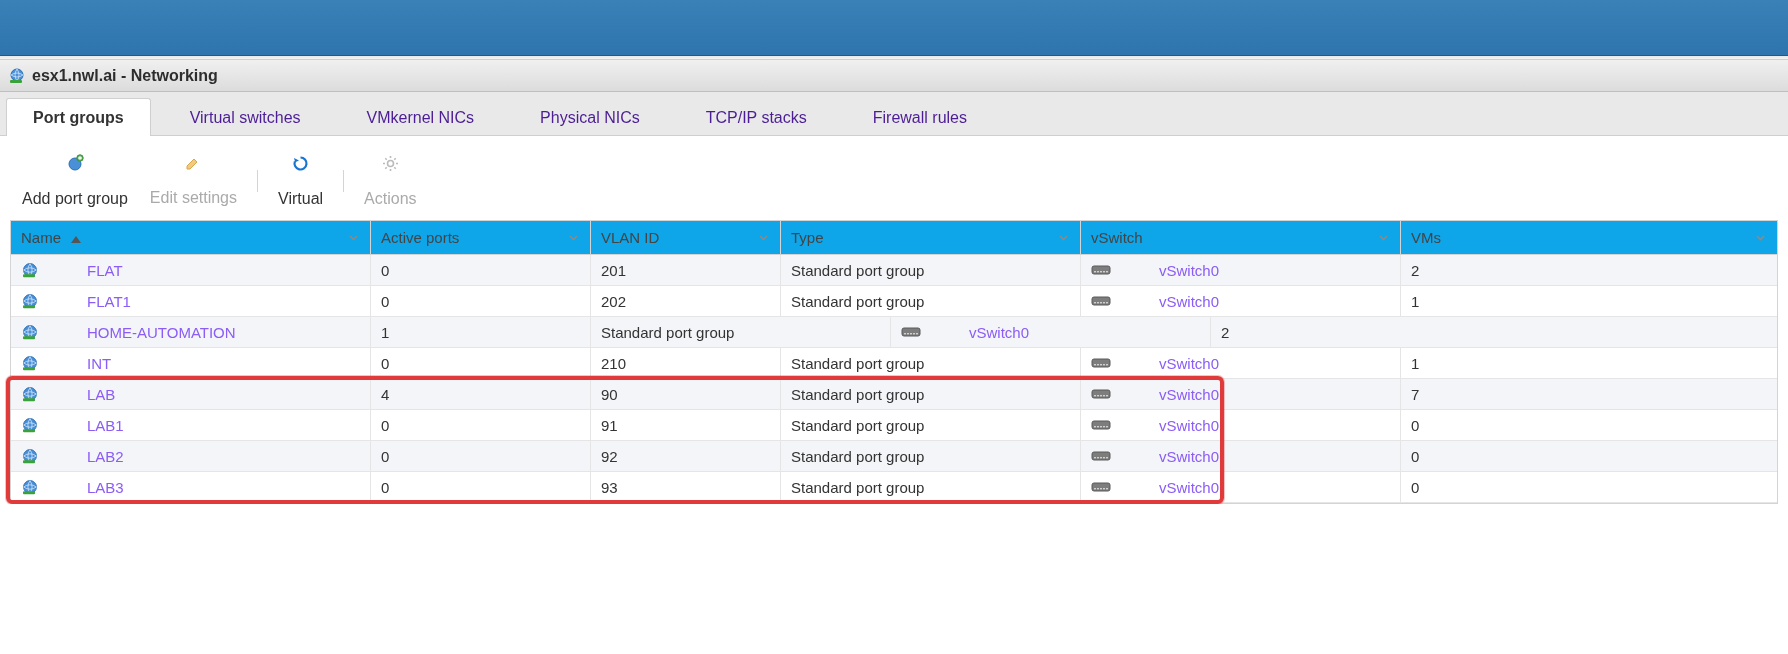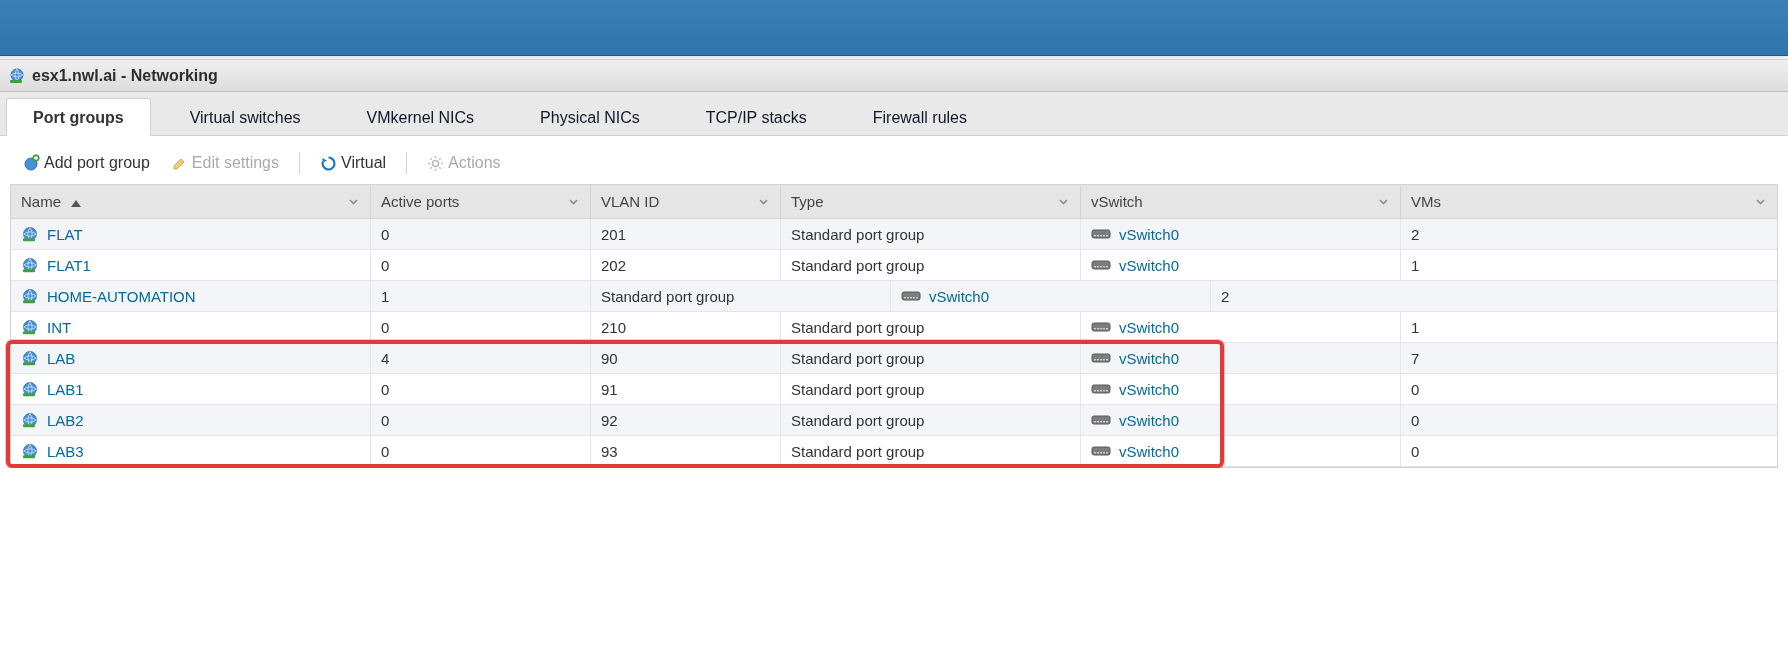--- a/index.html
+++ b/index.html
@@ -40,21 +40,21 @@
     display: flex;
     align-items: flex-end;
     height: 44px;
     padding: 0 6px;
     background: #e9e9e9;
     border-bottom: 1px solid #cfcfcf;
     gap: 12px;
   }
   .tab {
     padding: 10px 26px 9px 26px;
-    color: #0f172a;
+    color: #4c1d95;
     font-size: 16px;
     cursor: pointer;
     border: 1px solid transparent;
     border-bottom: none;
     position: relative;
     top: 1px;
     border-radius: 3px 3px 0 0;
   }
   .tab.active {
     background: #fff;
@@ -67,41 +67,42 @@
   }
   .toolbar {
     display: flex;
     align-items: center;
     gap: 6px;
     padding: 6px 4px 10px 4px;
   }
   .tb-btn {
     display: inline-flex;
     align-items: center;
-    gap: 4px;
+    gap: 18px;
     padding: 2px 8px;
     font-size: 16px;
     color: #333;
     cursor: pointer;
     border-radius: 2px;
+    flex-direction: column;
   }
   .tb-btn.disabled { color: #aaa; cursor: default; }
   .tb-sep {
     width: 1px;
     height: 22px;
     background: #d4d4d4;
     margin: 0 6px;
   }
   .tb-btn .icon { display:inline-flex; }
   .grid-wrap {
     border: 1px solid #d4d4d4;
   }
   .grid-head {
     display: flex;
-    background: #e5e5e5;
+    background: #0ea5e9;
     border-bottom: 1px solid #d4d4d4;
   }
   .gh-cell {
     display: flex;
     align-items: center;
     justify-content: space-between;
     padding: 8px 10px;
     border-right: 1px solid #d4d4d4;
     color: #444;
     font-size: 15px;
@@ -133,21 +134,21 @@
   .gd-cell {
     display: flex;
     align-items: center;
     padding: 6px 10px;
     border-right: 1px solid #e5e5e5;
     font-size: 15px;
     color: #333;
     min-width: 0;
   }
   .gd-cell:last-child { border-right: none; }
-  .link { color: #0369a1; cursor: pointer; }
+  .link { color: #8b5cf6; cursor: pointer; margin-left: 40px; }
   .pg-icon, .vs-icon { display:inline-flex; margin-right: 8px; flex-shrink:0; }
   .col-name    { flex: 0 0 360px; }
   .col-active  { flex: 0 0 220px; gap: 47px; }
   .col-vlan    { flex: 0 0 190px; }
   .col-type    { flex: 0 0 300px; }
   .col-vswitch { flex: 0 0 320px; }
   .col-vms     { flex: 1 1 auto; }
   
   .hl-box {
     position: absolute;

